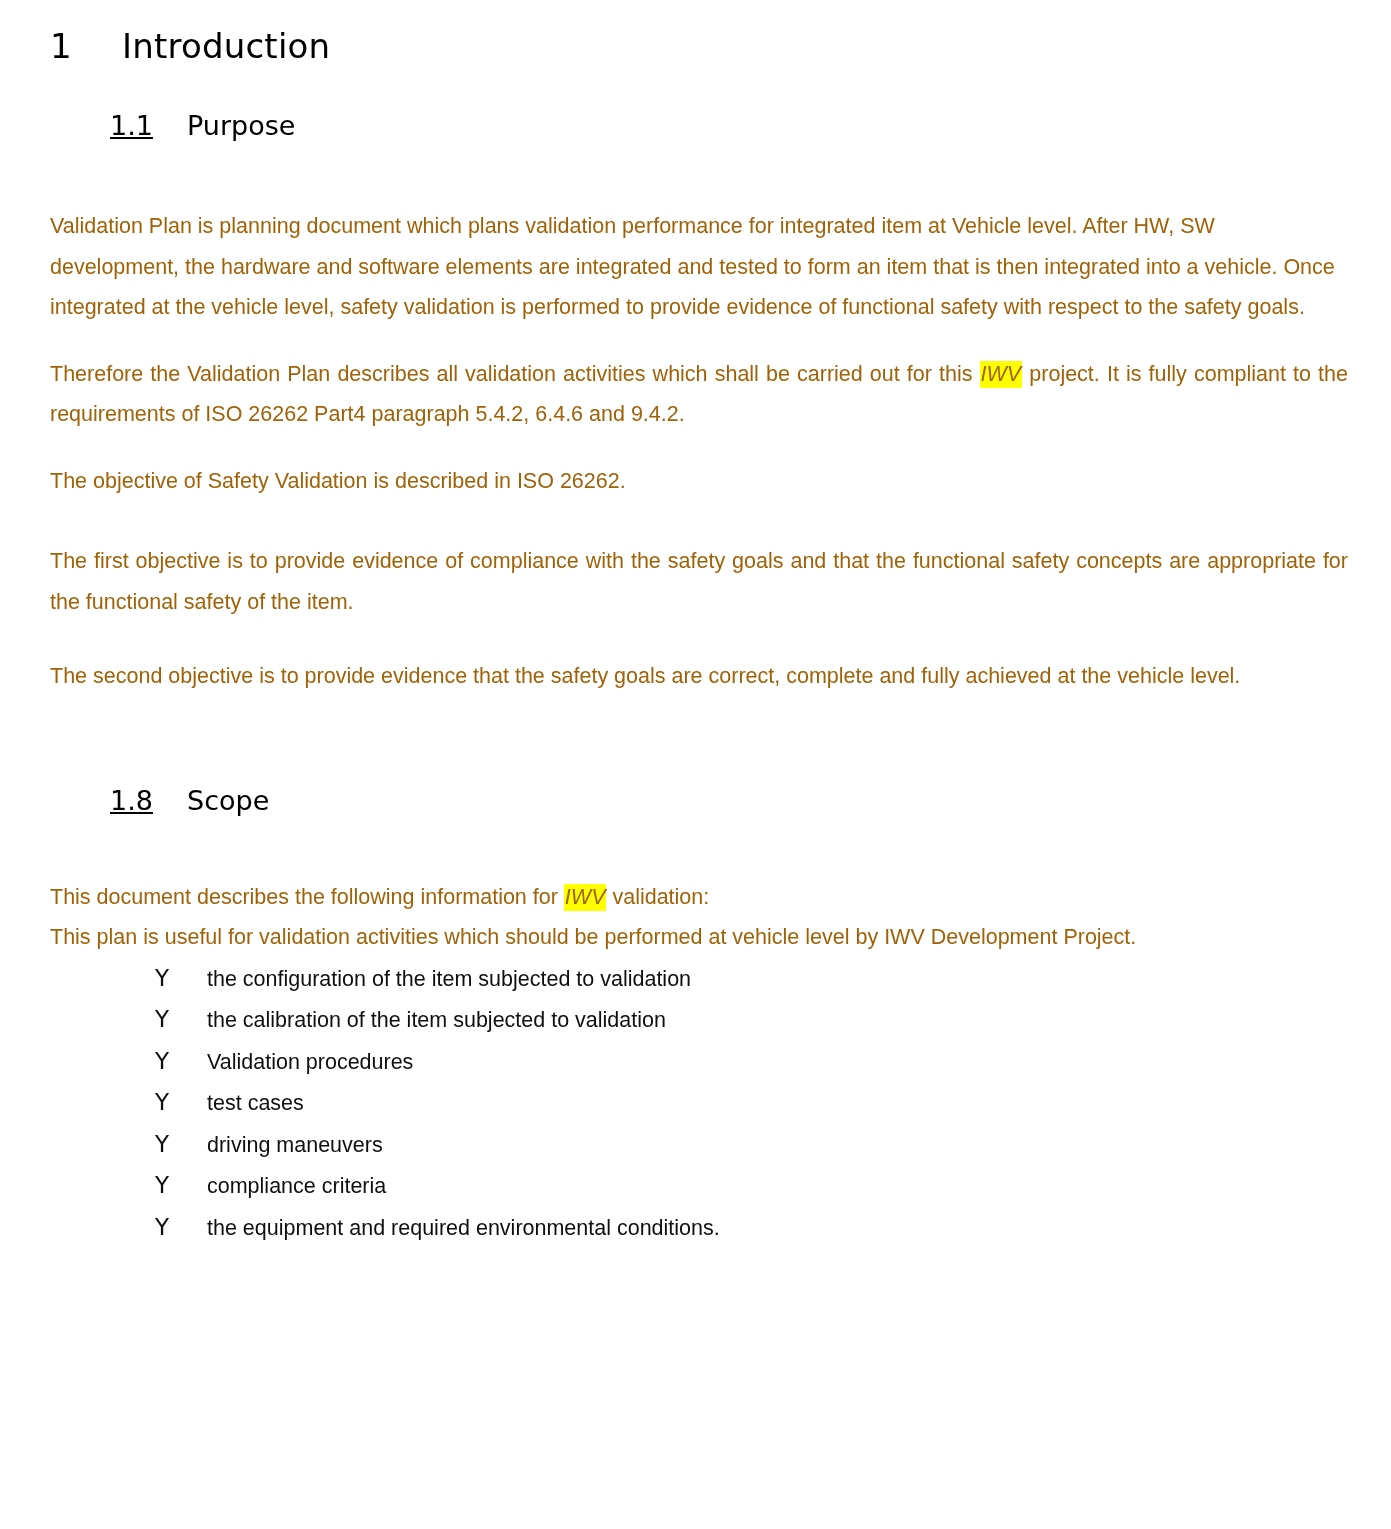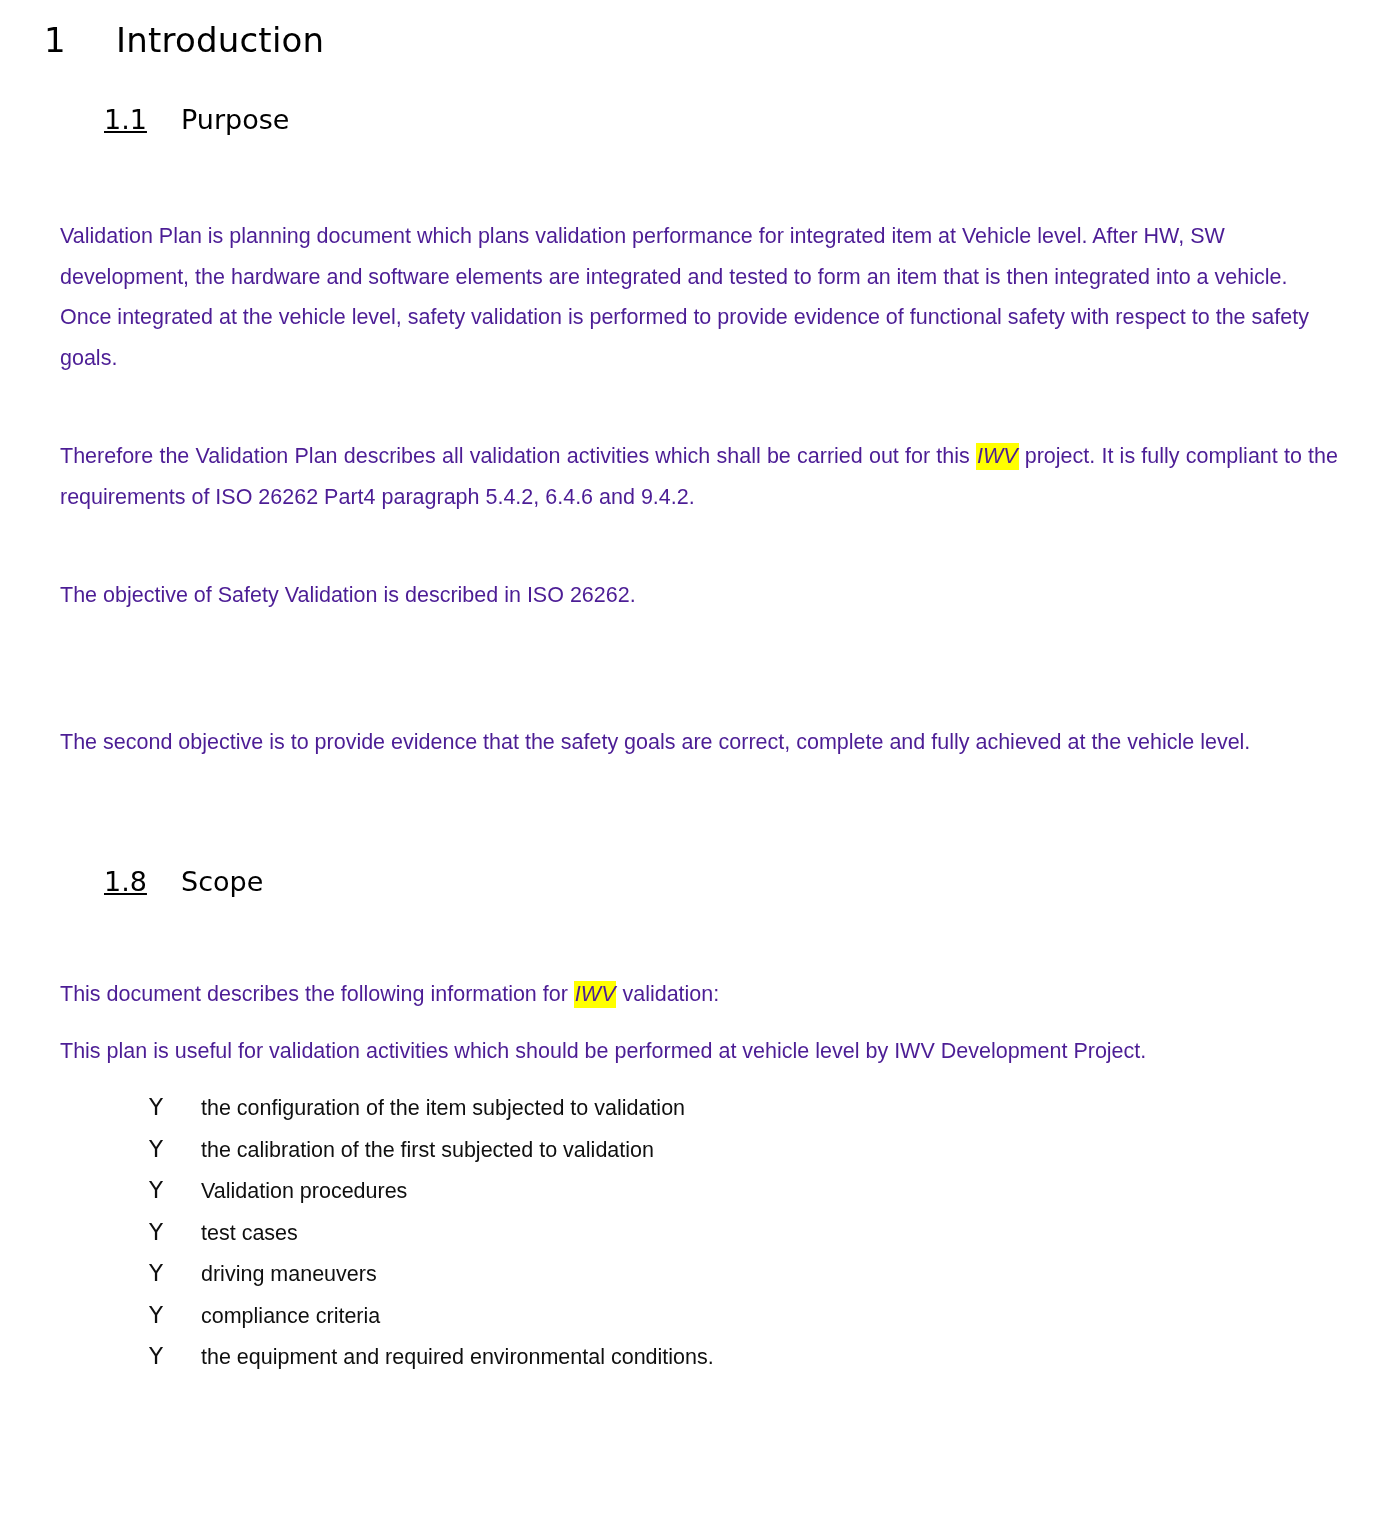--- a/index.html
+++ b/index.html
@@ -11,21 +11,21 @@
     width: 1391px;
     height: 1529px;
     font-family: "Liberation Sans", "DejaVu Sans", sans-serif;
     color: #000000;
     overflow: hidden;
   }
   .page {
     position: relative;
     width: 1391px;
     height: 1529px;
-    padding: 4px;
+    padding: 10px;
     box-sizing: border-box;
   }
 
   
   .h1 {
     margin: 0;
     padding: 14px 0 0 0;
     font-family: "DejaVu Sans", sans-serif;
     font-size: 34px;
     font-weight: 400;
@@ -46,26 +46,26 @@
     padding-left: 100px;
   }
   .h2 .num { display: inline-block; width: 77px; text-decoration: underline; }
 
   
   .body-col {
     padding-left: 40px;
     padding-right: 33px;
   }
   p.para {
-    margin: 16px;
+    margin: 0;
     font-family: "Liberation Sans", sans-serif;
     font-size: 21.5px;
     line-height: 40.5px;
     font-weight: 400;
-    color: #4c1d95;
+    color: #a16207;
     transform-origin: left top;
     -webkit-font-smoothing: antialiased;
   }
   p.para.justify { text-align: justify; text-align-last: left; }
   .hl {
     background: #FFFF00;
     padding: 1px 1px 2px 1px;
     font-style: italic;
   }
   .sp-26 { height: 26px; }
@@ -118,20 +118,21 @@
     <div class="sp-26"></div>
 
     <p class="para justify"><span>Therefore the Validation Plan describes all validation activities which shall be carried out for this </span><span class="hl">IWV</span><span> project. It is fully compliant to the requirements of ISO 26262 Part4 paragraph 5.4.2, 6.4.6 and 9.4.2.</span></p>
 
     <div class="sp-26"></div>
 
     <p class="para">The objective of Safety Validation is described in ISO 26262.</p>
 
     <div class="sp-40"></div>
 
+    <p class="para justify">The  first objective is  to provide  evidence of compliance with  the safety goals  and  that  the functional safety concepts are appropriate for the functional safety of the item.</p>
 
     <div class="sp-34"></div>
 
     <p class="para">The second objective is to provide evidence that the safety goals are correct, complete and fully achieved at the vehicle level.</p>
 
   </div>
 
   <div class="sp-86"></div>
 
   <h2 class="h2"><span class="num">1.8</span><span>Scope</span></h2>
@@ -146,21 +147,21 @@
 
   </div>
 
   <ul class="bullets">
     <li>
         <span class="marker">Y</span>
         <span class="txt">the configuration of the item subjected to validation</span>
       </li>
     <li>
         <span class="marker">Y</span>
-        <span class="txt">the calibration of the first subjected to validation</span>
+        <span class="txt">the calibration of the item subjected to validation</span>
       </li>
     <li>
         <span class="marker">Y</span>
         <span class="txt">Validation procedures</span>
       </li>
     <li>
         <span class="marker">Y</span>
         <span class="txt">test cases</span>
       </li>
     <li>

